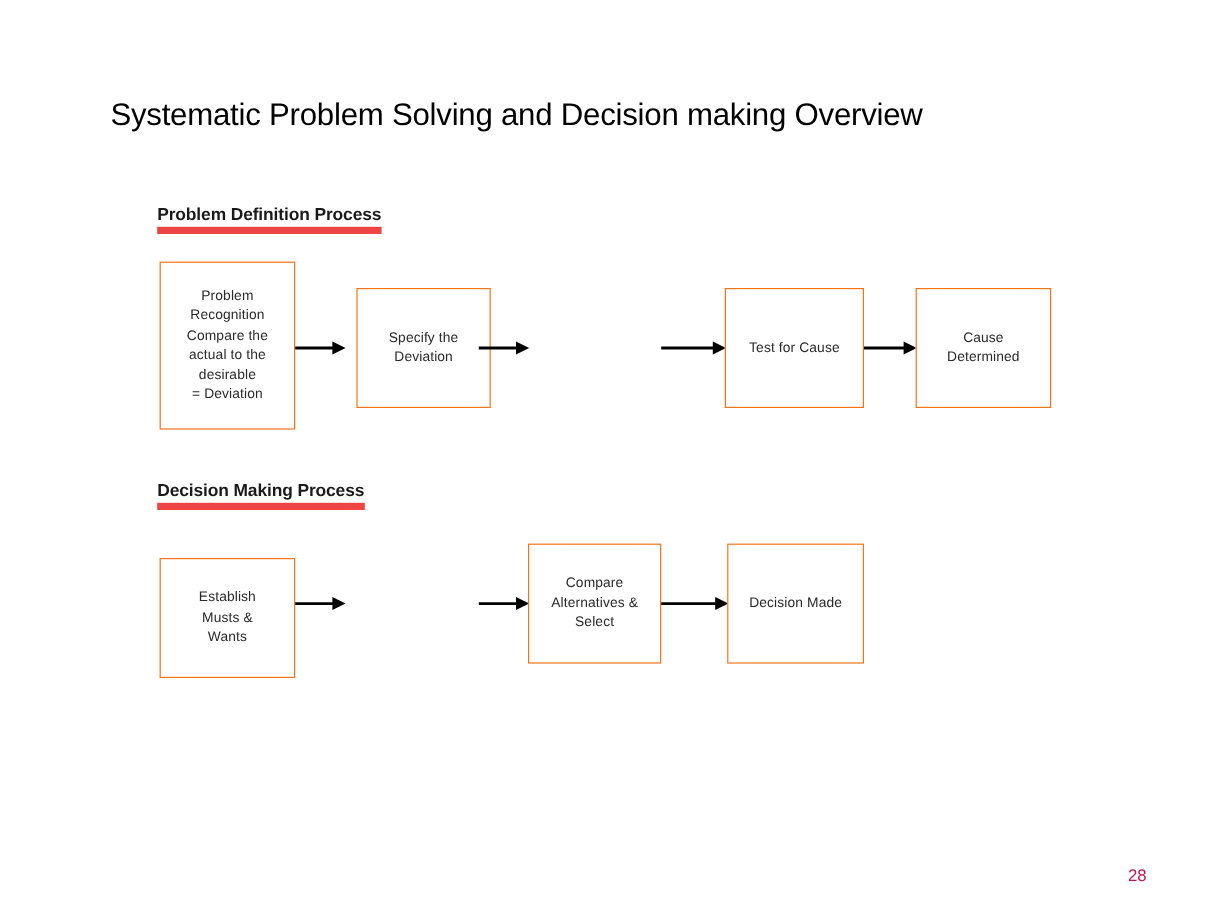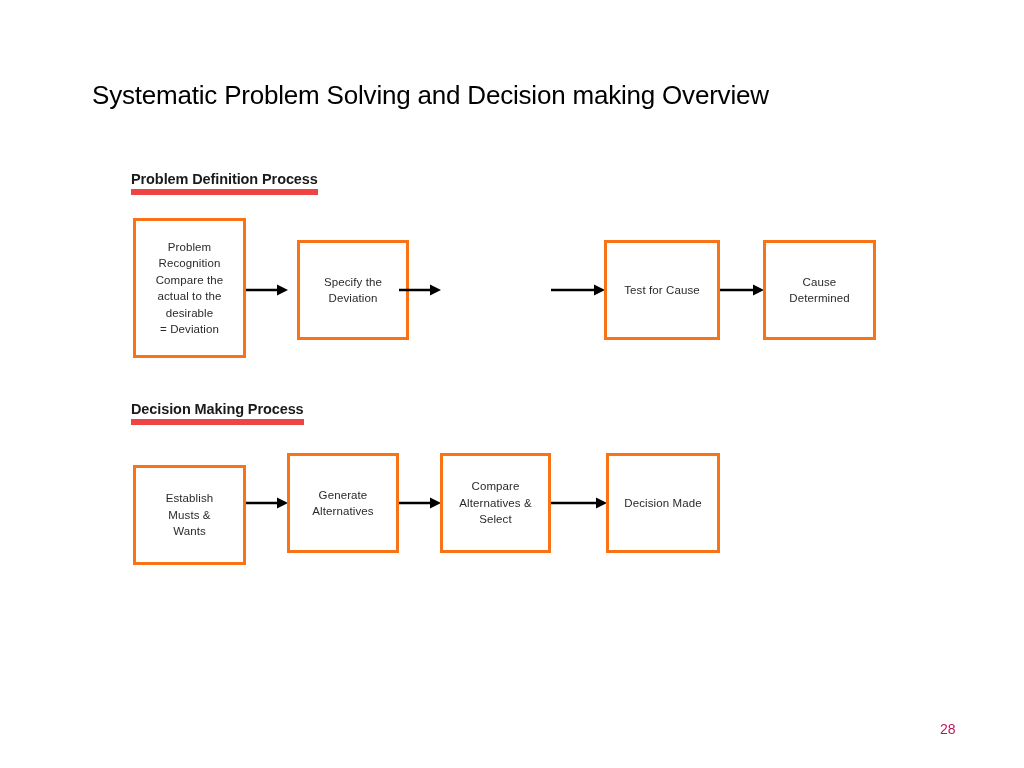--- a/index.html
+++ b/index.html
@@ -51,21 +51,21 @@
     border-bottom: 6px solid #ef4444;
   }
   #heading-problem  { left: 131px; top: 171px; }
   #heading-decision { left: 131px; top: 401px; text-align: center; }
 
   
   .process-box {
     position: absolute;
     box-sizing: border-box;
     background: #ffffff;
-    border: 3px solid #f97316;
+    border: 1px solid #f97316;
     display: flex;
     align-items: center;
     justify-content: center;
     text-align: center;
   }
   .process-box .box-label {
     display: block;
     font-size: 11.5px;
     line-height: 16.5px;
     color: #2a2a2a;
@@ -185,24 +185,20 @@
 Wants</span>
   </div>
 
   <span class="arrow" id="arrow-b1">
     <svg width="42" height="12" viewBox="0 0 42 12">
       <line x1="0" y1="6" x2="33" y2="6" stroke="#000000" stroke-width="2.4"></line>
       <polygon points="31,0.6 42,6 31,11.4" fill="#000000"></polygon>
     </svg>
   </span>
 
-  <div class="process-box" id="box-generate-alts">
-    <span class="box-label">Generate
-Alternatives</span>
-  </div>
 
   <span class="arrow" id="arrow-b2">
     <svg width="42" height="12" viewBox="0 0 42 12">
       <line x1="0" y1="6" x2="33" y2="6" stroke="#000000" stroke-width="2.4"></line>
       <polygon points="31,0.6 42,6 31,11.4" fill="#000000"></polygon>
     </svg>
   </span>
 
   <div class="process-box" id="box-compare-alts">
     <span class="box-label">Compare

